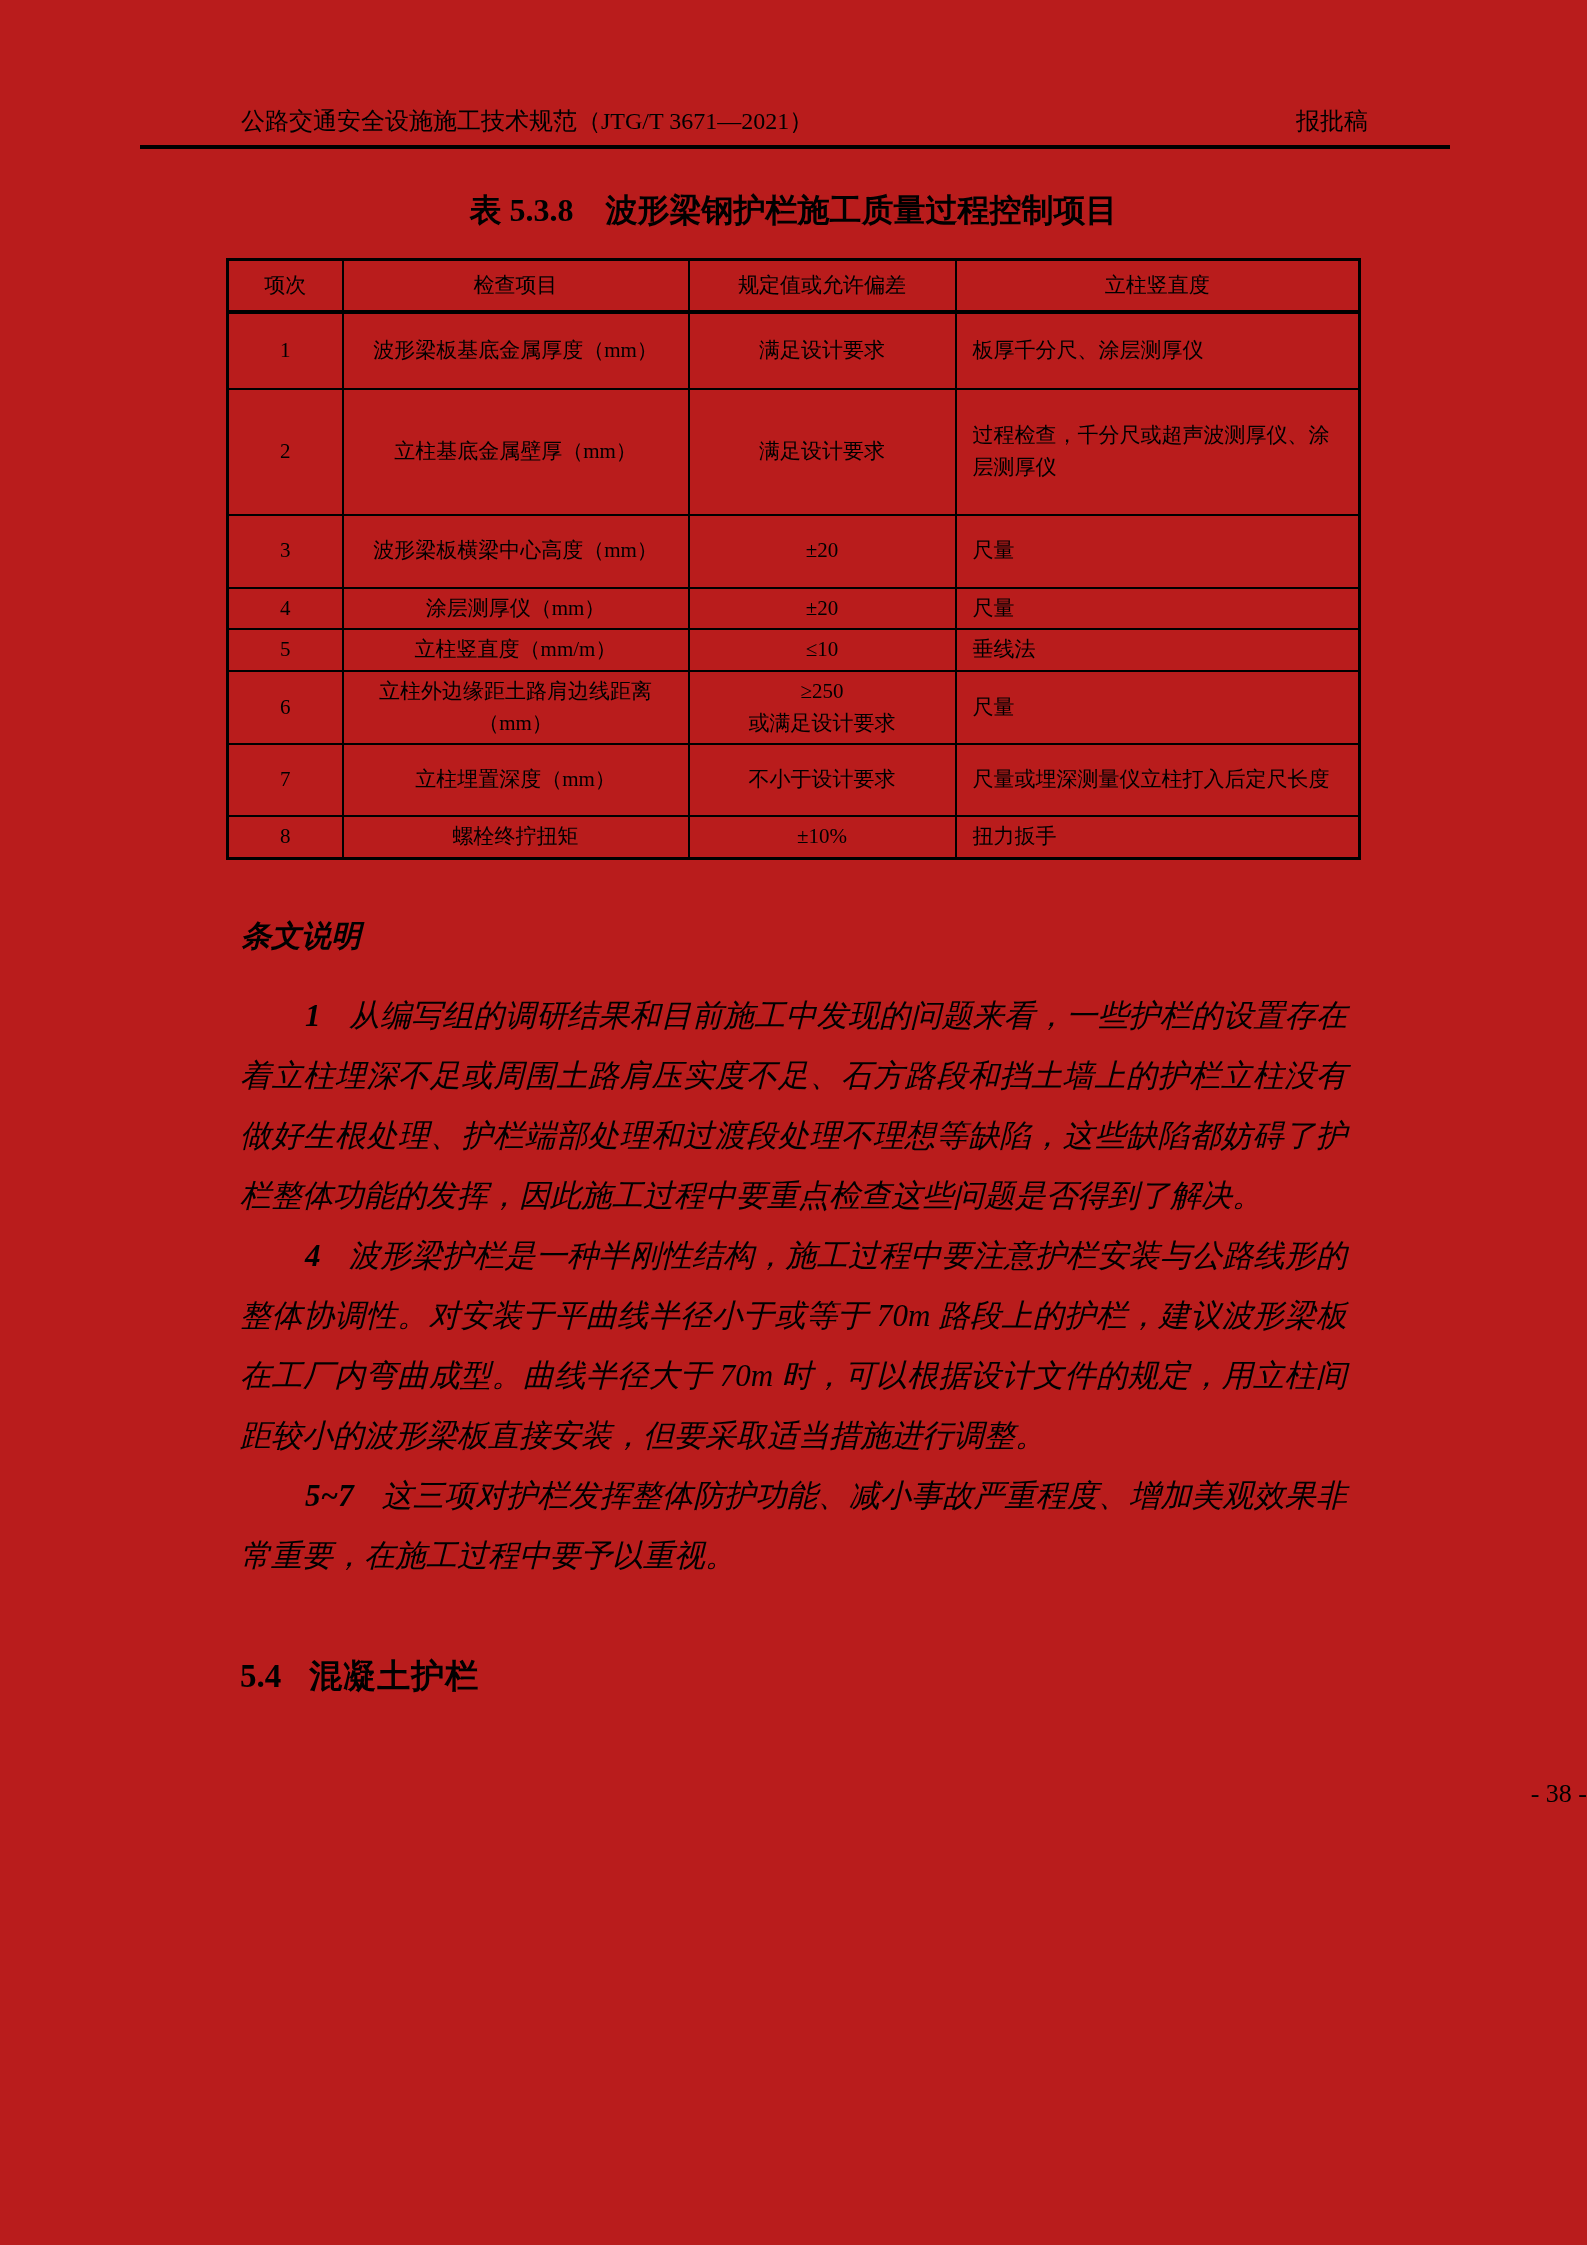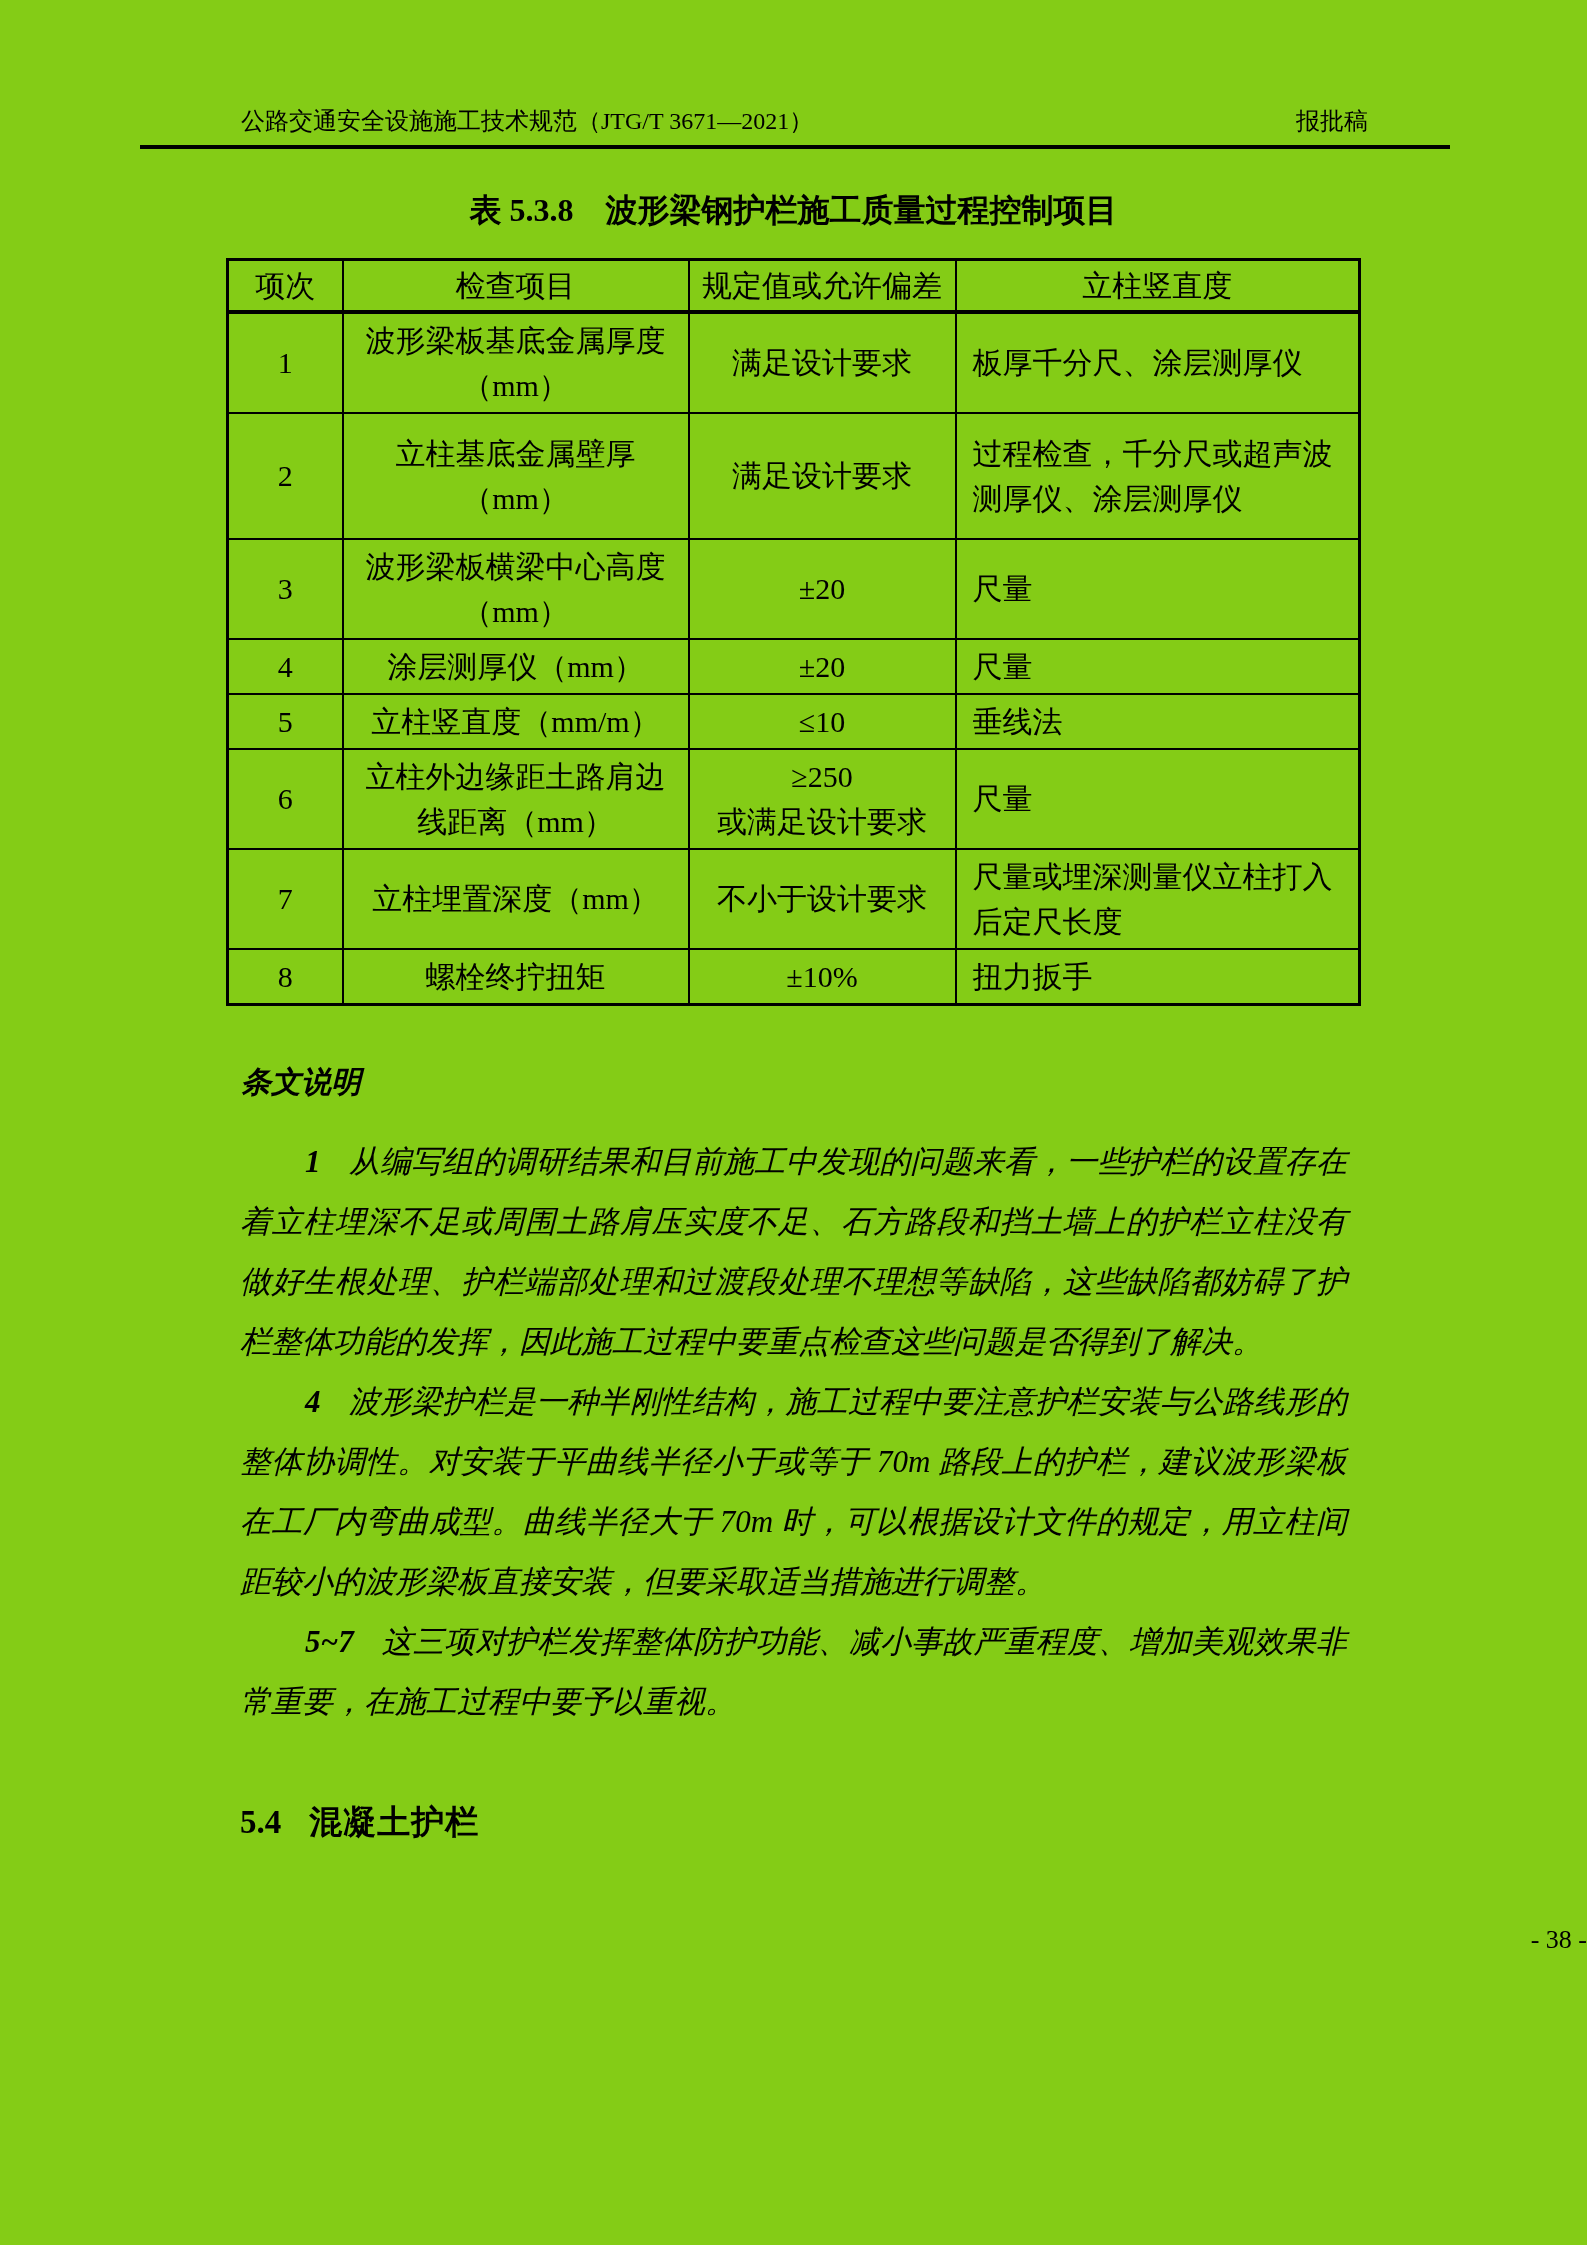--- a/index.html
+++ b/index.html
@@ -1,41 +1,41 @@
 <!DOCTYPE html>
 <html lang="zh"><head>
 <meta charset="utf-8">
 <style>
   * { margin:0; padding:0; box-sizing:border-box; }
   html,body { background:#ffffff; }
   .page {
     position:relative;
     width:1587px; height:2245px;
-    background:#84cc16;
+    background:#b91c1c;
     color:#000;
     font-family:"Liberation Serif","DejaVu Serif",serif;
     overflow:hidden;
   }
   
   .doc-header {
     display:flex; justify-content:space-between; align-items:flex-end;
     margin:102px 219px 0 241px;
     font-size:24px; line-height:38px;
   }
   .header-rule { margin:5px 0 0 140px; width:1310px; height:4px; background:#000; }
 
   
   .table-title {
     margin:43px 0 0 240px; width:1107px;
     text-align:center; font-size:32px; font-weight:bold; line-height:36px;
   }
   table.qc {
     margin:30px 0 0 226px; width:1132px;
     border-collapse:collapse; table-layout:fixed;
-    font-size:30px; line-height:1.5;
+    font-size:21px; line-height:1.5;
     border:3px solid #000;
   }
   table.qc th, table.qc td { border:2px solid #000; vertical-align:middle; }
   table.qc thead tr { height:52px; }
   table.qc thead th { font-weight:normal; text-align:center; border-bottom:4px solid #000; }
   col.c-no { width:115px; } col.c-item { width:346px; }
   col.c-val { width:267px; } col.c-method { width:404px; }
   td.no  { text-align:center; }
   td.item   { text-align:center; padding:4px 16px; }
   td.val    { text-align:center; white-space:pre-line; }

